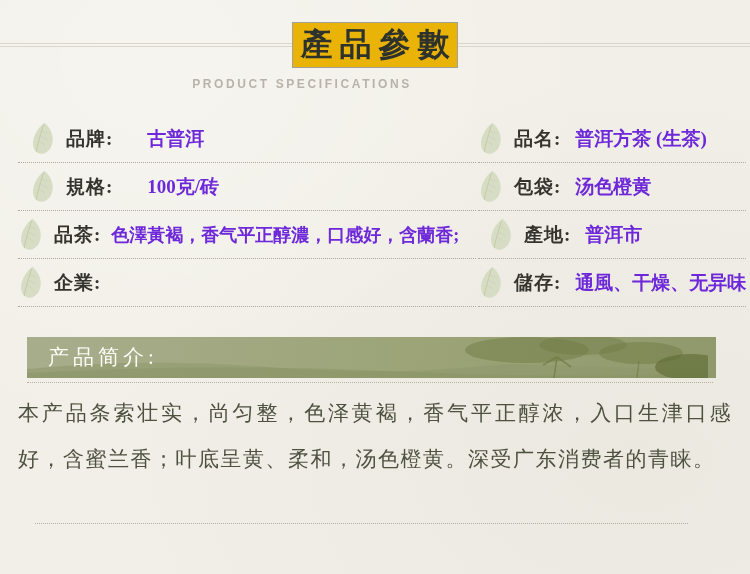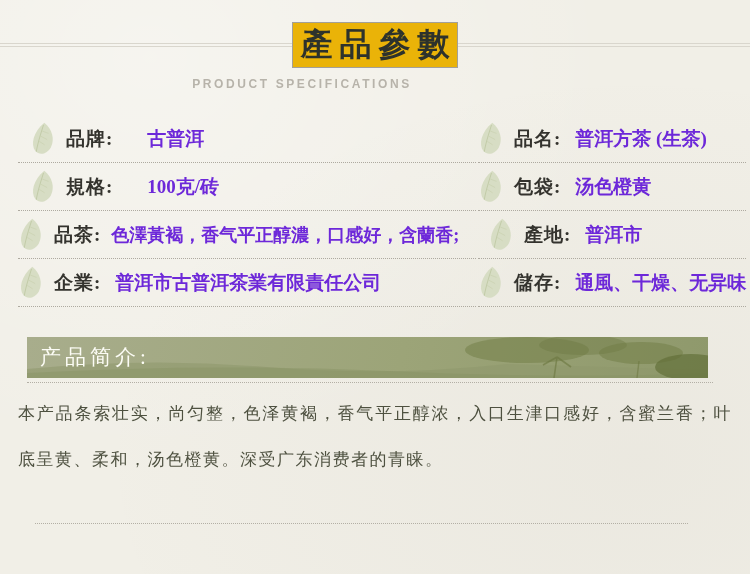--- a/index.html
+++ b/index.html
@@ -65,34 +65,35 @@
   .col-left .spec-row:nth-child(1) .spec-value,
   .col-left .spec-row:nth-child(2) .spec-value{margin-left:34px;}
   .col-left .spec-row:nth-child(3) .spec-value{font-size:18px;margin-left:10px;}
   .col-right .spec-row:nth-child(3){padding-left:10px;}
 
   
   .intro-bar{
     position:absolute;top:337px;left:27px;width:681px;height:41px;
     background:linear-gradient(100deg,#a8ad8c 0%,#9ca478 55%,#8f996c 100%);
     overflow:hidden;
+    padding-left:8px;
   }
   .intro-bar svg{position:absolute;top:0;left:0;}
   .intro-heading{
     position:relative;z-index:2;
     color:#fcfcf5;font-size:21px;letter-spacing:4px;
     line-height:41px;padding-left:13px;white-space:nowrap;
   }
   .intro-dotted{
     position:absolute;top:382px;left:27px;width:686px;height:0;
     border-top:1px dotted #b3afa5;
   }
   .intro-body{
     position:absolute;top:391px;left:18px;width:714px;
-    font-size:17px;color:#4e5140;line-height:45.5px;
+    font-size:21px;color:#4e5140;line-height:45.5px;
     letter-spacing:1.5px;text-align:justify;
   }
   .bottom-dotted{
     position:absolute;top:523px;left:35px;width:653px;height:0;
     border-top:1px dotted #b3afa5;
   }
 </style>
 </head>
 <body>
 
@@ -143,21 +144,20 @@
       </div>
       <div class="spec-row">
         <span class="leaf">
           <svg width="25" height="34" viewBox="0 0 25 34">
               <path d="M16 1 C23 8 25 18 20 26 C16 32 8 34 4 28 C0 21 4 9 16 1 Z" fill="#d7ddc4"></path>
               <path d="M15 3 C11 12 7 21 5 29" stroke="#c2cba8" stroke-width="1" fill="none"></path>
               <path d="M13 9 L19 12 M11 14 L17 18 M9 19 L14 23" stroke="#cbd3b3" stroke-width="0.8"></path>
             </svg>
         </span>
         <span class="spec-label">企業:</span>
-        <span class="spec-value">普洱市古普洱茶業有限責任公司</span>
       </div>
     </div>
 
     <div class="spec-col col-right">
       <div class="spec-row">
         <span class="leaf">
           <svg width="25" height="34" viewBox="0 0 25 34">
               <path d="M16 1 C23 8 25 18 20 26 C16 32 8 34 4 28 C0 21 4 9 16 1 Z" fill="#d7ddc4"></path>
               <path d="M15 3 C11 12 7 21 5 29" stroke="#c2cba8" stroke-width="1" fill="none"></path>
               <path d="M13 9 L19 12 M11 14 L17 18 M9 19 L14 23" stroke="#cbd3b3" stroke-width="0.8"></path>

